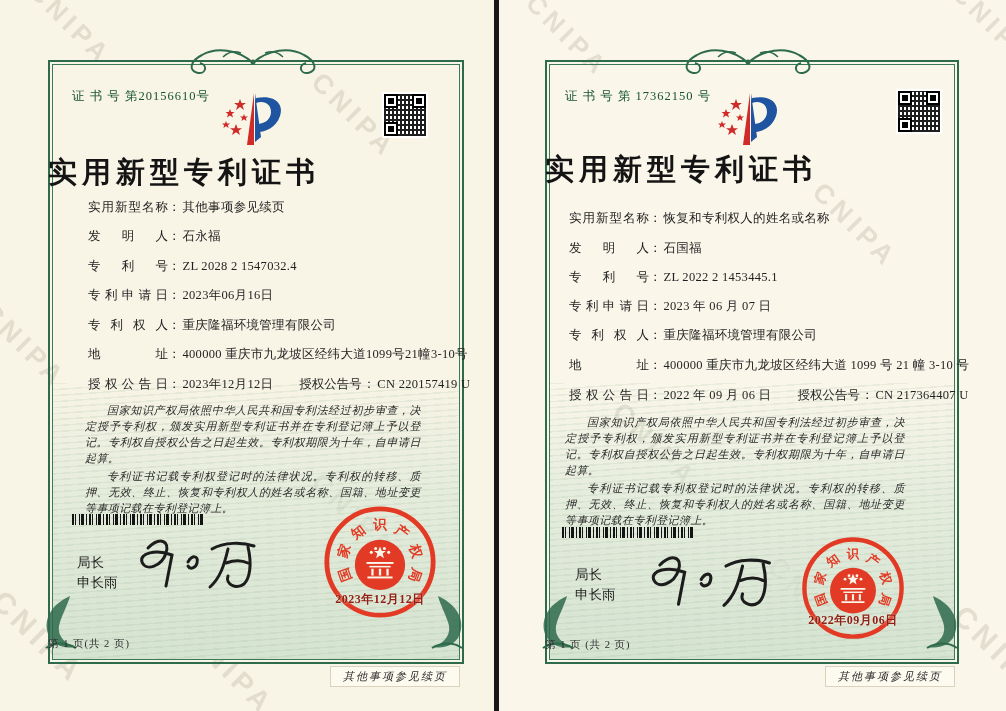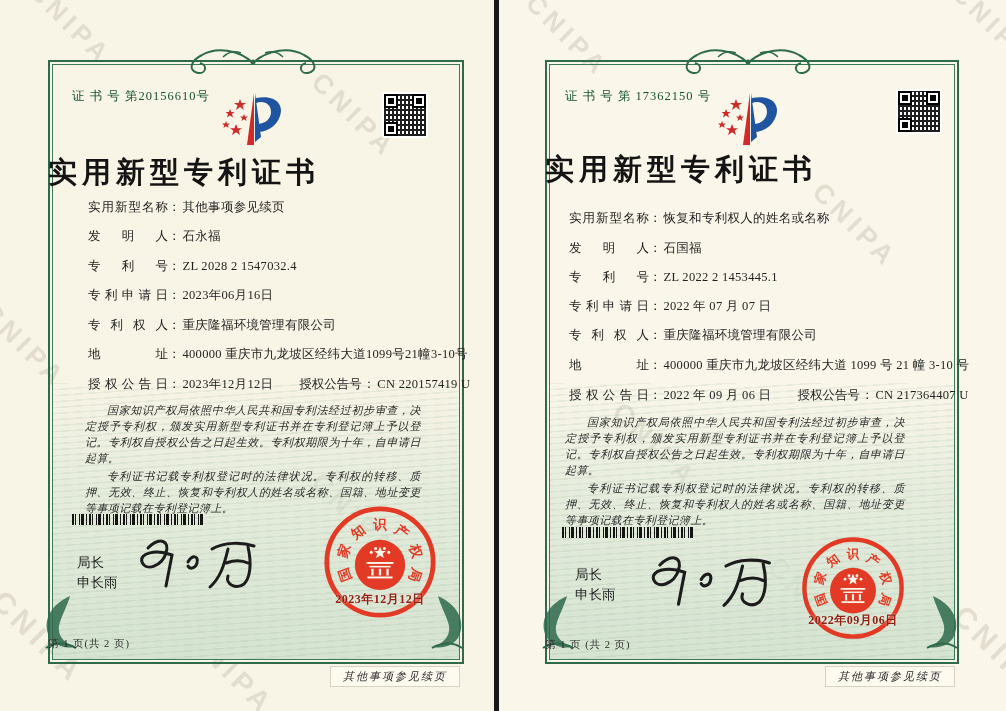--- a/index.html
+++ b/index.html
@@ -260,21 +260,21 @@
     <div class="row" style="left:68px;top:210px">
       <span class="lbl">实用新型名称</span><span class="sep">：</span><span class="val">恢复和专利权人的姓名或名称</span>
     </div>
     <div class="row" style="left:68px;top:240px">
       <span class="lbl">发明人</span><span class="sep">：</span><span class="val">石国福</span>
     </div>
     <div class="row" style="left:68px;top:269px">
       <span class="lbl">专利号</span><span class="sep">：</span><span class="val">ZL 2022 2 1453445.1</span>
     </div>
     <div class="row" style="left:68px;top:298px">
-      <span class="lbl">专利申请日</span><span class="sep">：</span><span class="val">2022 年 07 月 07 日</span>
+      <span class="lbl">专利申请日</span><span class="sep">：</span><span class="val">2023 年 06 月 07 日</span>
     </div>
     <div class="row" style="left:68px;top:327px">
       <span class="lbl">专利权人</span><span class="sep">：</span><span class="val">重庆隆福环境管理有限公司</span>
     </div>
     <div class="row" style="left:68px;top:357px">
       <span class="lbl">地址</span><span class="sep">：</span><span class="val">400000 重庆市九龙坡区经纬大道 1099 号 21 幢 3-10 号</span>
     </div>
     <div class="row" style="left:68px;top:387px">
       <span class="lbl">授权公告日</span><span class="sep">：</span><span class="val">2022 年 09 月 06 日</span><span class="pair2"><span class="lbl2">授权公告号</span><span class="sep">：</span><span class="val">CN 217364407 U</span></span>
     </div>

